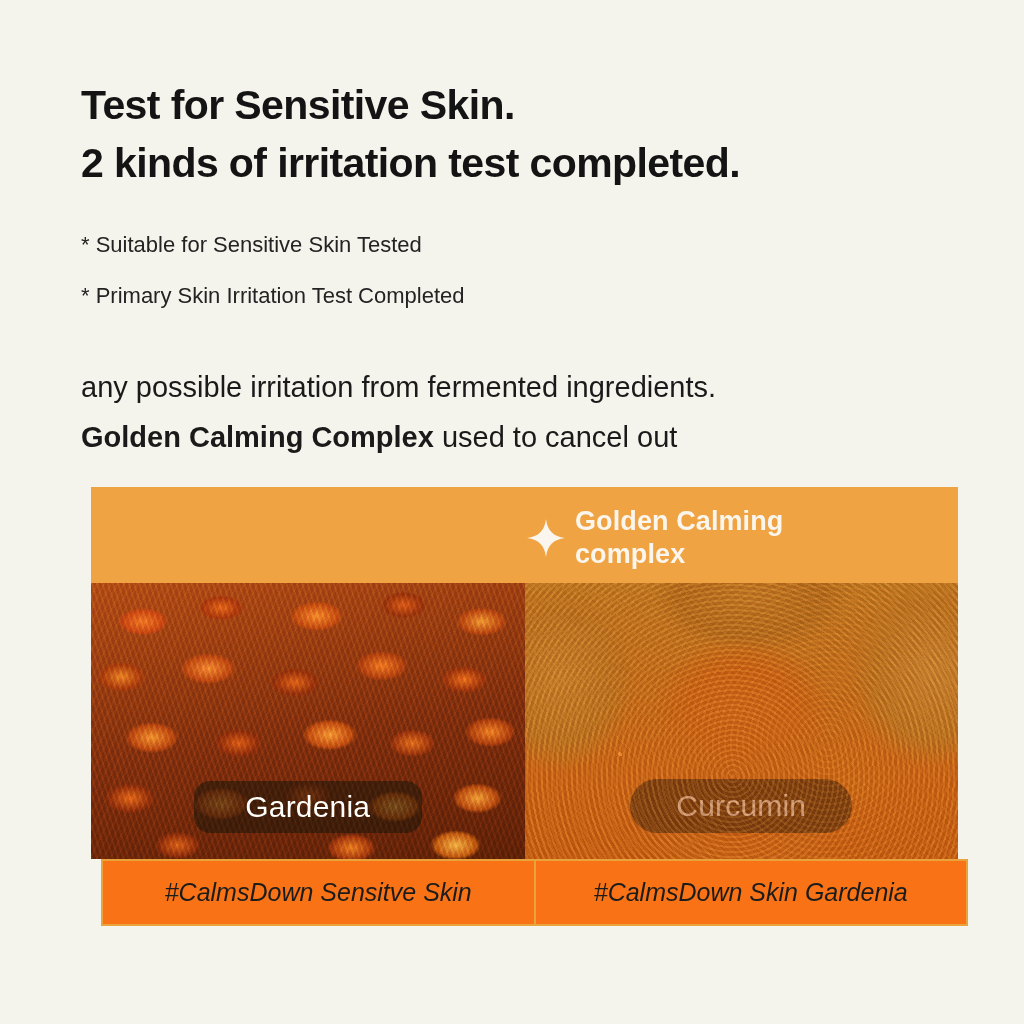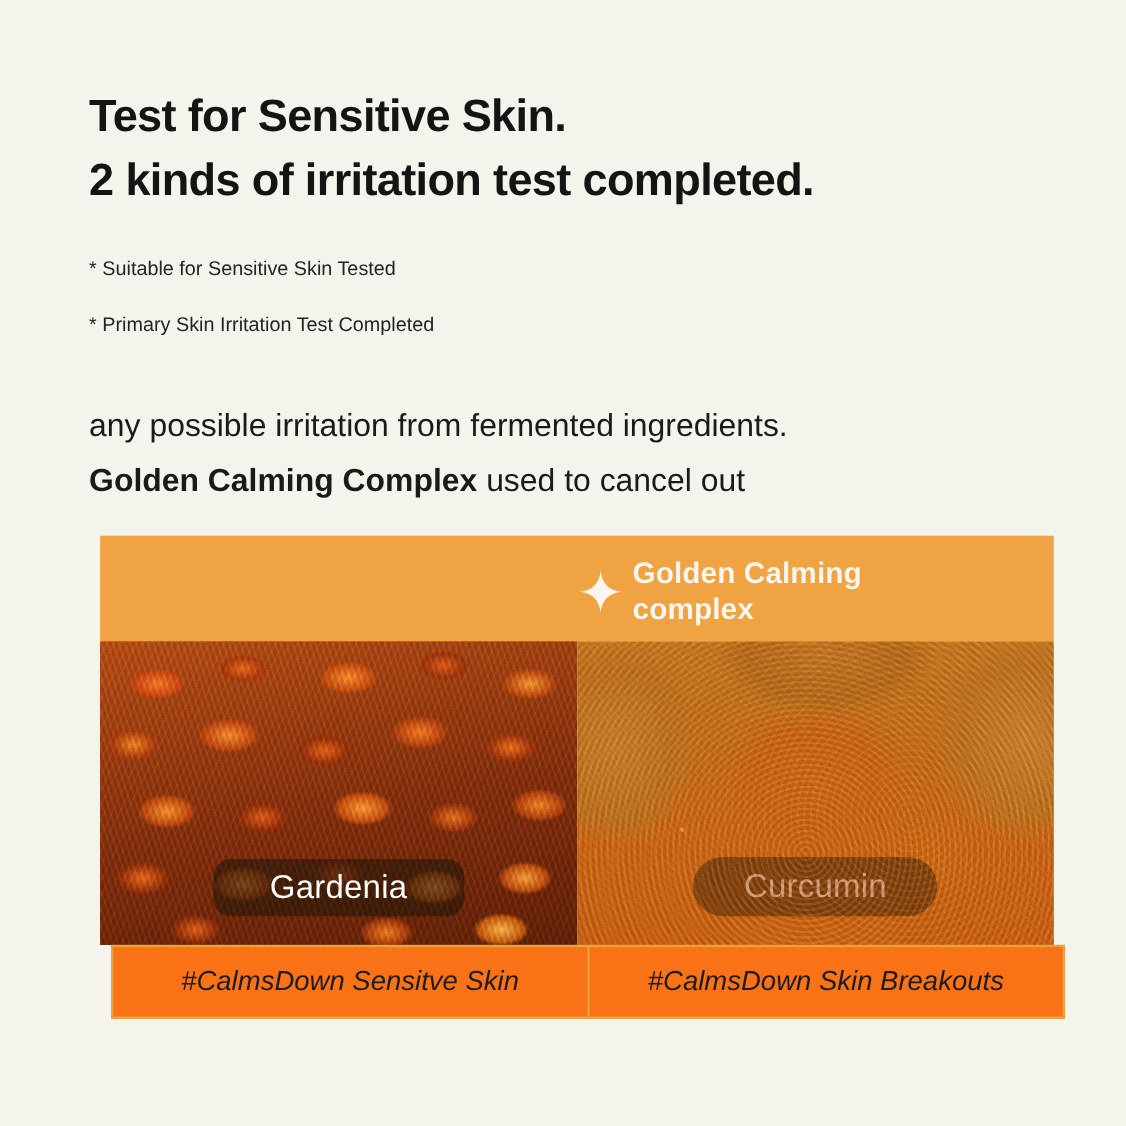--- a/index.html
+++ b/index.html
@@ -35,21 +35,21 @@
   }
   .headline .ln { display: block; white-space: nowrap; }
 
   
   .bullets {
     position: absolute;
     left: 81px;
     top: 219px;
     width: 860px;
     color: #232323;
-    font-size: 18px;
+    font-size: 22px;
     line-height: 51px;
     font-stretch: condensed;
   }
   .bullets .bl { display: block; white-space: nowrap; }
 
   
   .lead {
     position: absolute;
     left: 81px;
     top: 362px;
@@ -284,17 +284,17 @@
       </div>
       <div class="photo ph-curcumin">
         <div class="pill pill-curcumin">
           <span>Curcumin</span>
         </div>
       </div>
     </div>
 
     <div class="captions">
       <div class="caption">#CalmsDown Sensitve Skin</div>
-      <div class="caption divider">#CalmsDown Skin Breakouts</div>
+      <div class="caption divider">#CalmsDown Skin Gardenia</div>
     </div>
 
   </div>
 </div>
 
 </body></html>

